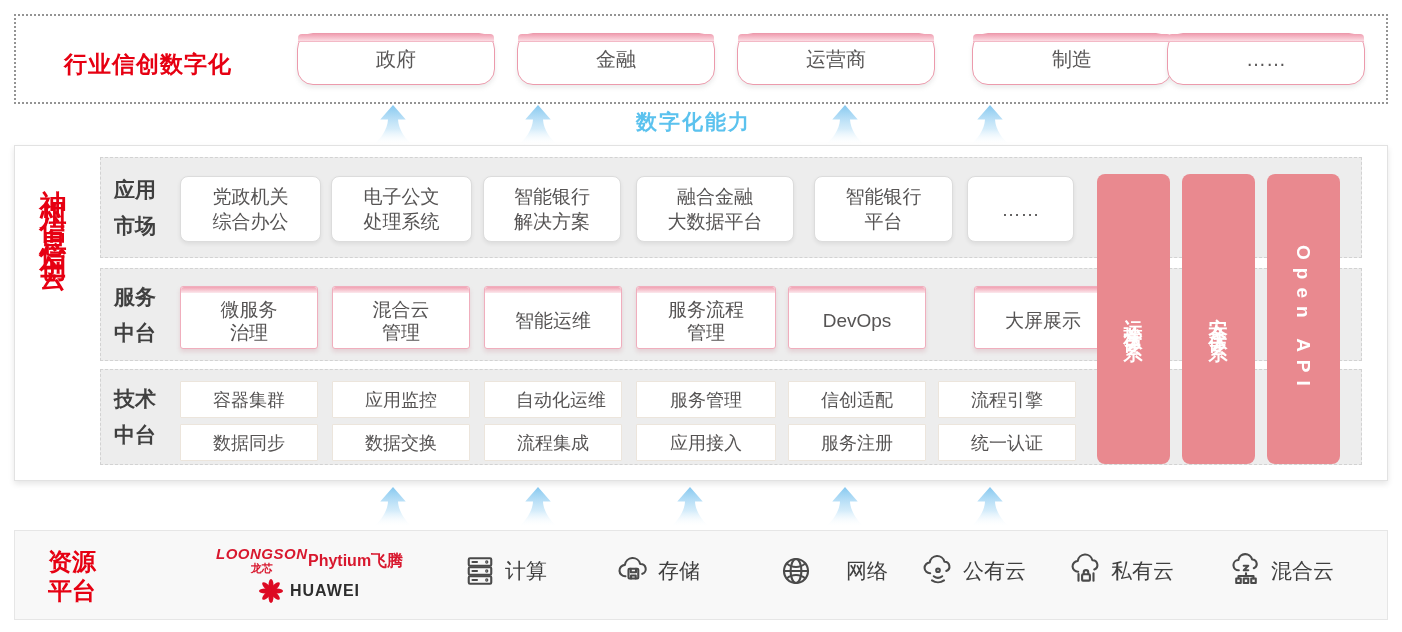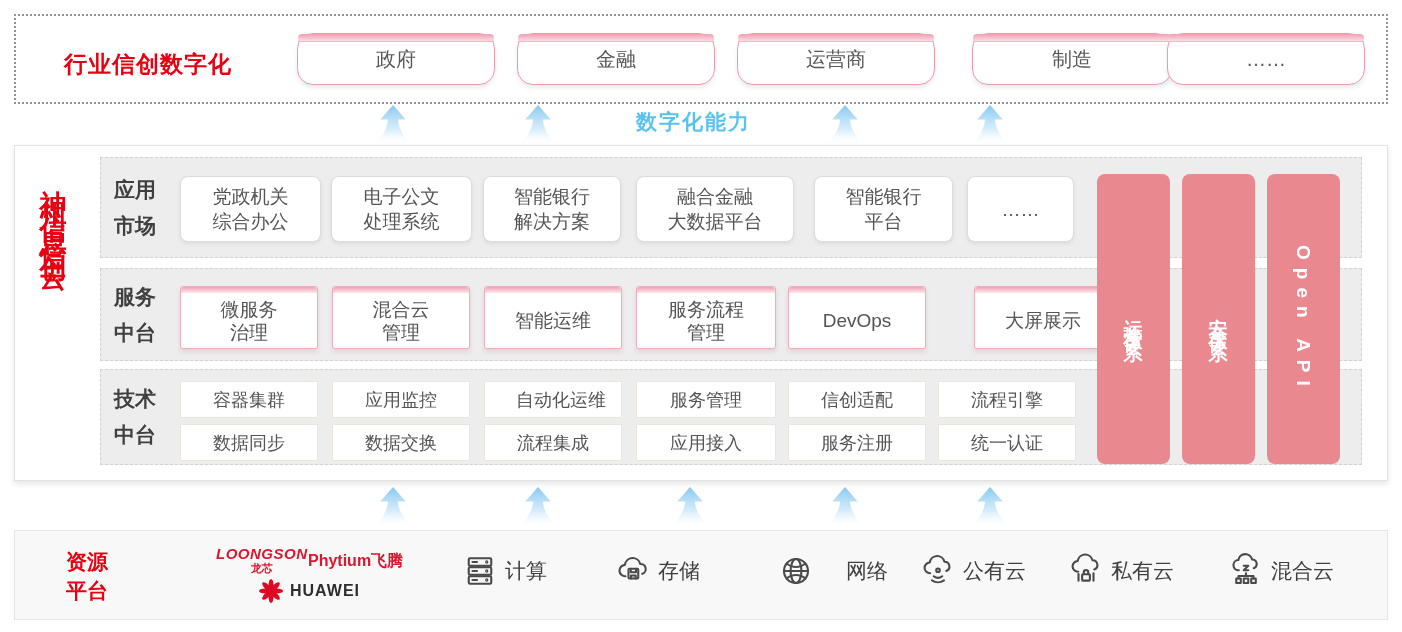--- a/index.html
+++ b/index.html
@@ -51,22 +51,22 @@
   .side-bar{
     top:174px;width:73px;height:290px;background:#e9898f;border-radius:8px;
     display:flex;align-items:center;justify-content:center;
   }
   .side-bar span{
     writing-mode:vertical-rl;text-orientation:mixed;color:#fff;font-weight:bold;
     font-size:19px;letter-spacing:8px;line-height:73px;
   }
   
   .res-frame{left:14px;top:530px;width:1374px;height:90px;background:#f8f8f8;border:1px solid #e6e6e6;}
-  .res-label{left:48px;top:547px;font-size:21px;font-weight:bold;color:#e60012;
-    line-height:29px;white-space:pre-line;margin-left:18px;}
+  .res-label{left:48px;top:547px;font-size:24px;font-weight:bold;color:#e60012;
+    line-height:29px;white-space:pre-line;}
   .vendor{color:#d8182e;}
   .loongson{left:216px;top:545px;text-align:center;}
   .loongson .big{font-size:15px;font-weight:bold;font-style:italic;letter-spacing:.5px;}
   .loongson .sub{font-size:11px;font-weight:bold;margin-top:-1px;}
   .phytium{left:308px;top:551px;font-size:16px;font-weight:bold;}
   .huawei{left:258px;top:578px;display:flex;align-items:center;gap:6px;}
   .huawei .wordmark{font-size:16px;font-weight:bold;color:#2d2d2d;letter-spacing:1px;}
   .res-item{top:553px;display:flex;align-items:center;gap:7px;}
   .res-item .lbl{font-size:21px;color:#3f3f3f;}
   .res-item svg{stroke:#4a4a4a;fill:none;stroke-width:1.4;stroke-linecap:round;stroke-linejoin:round;}

